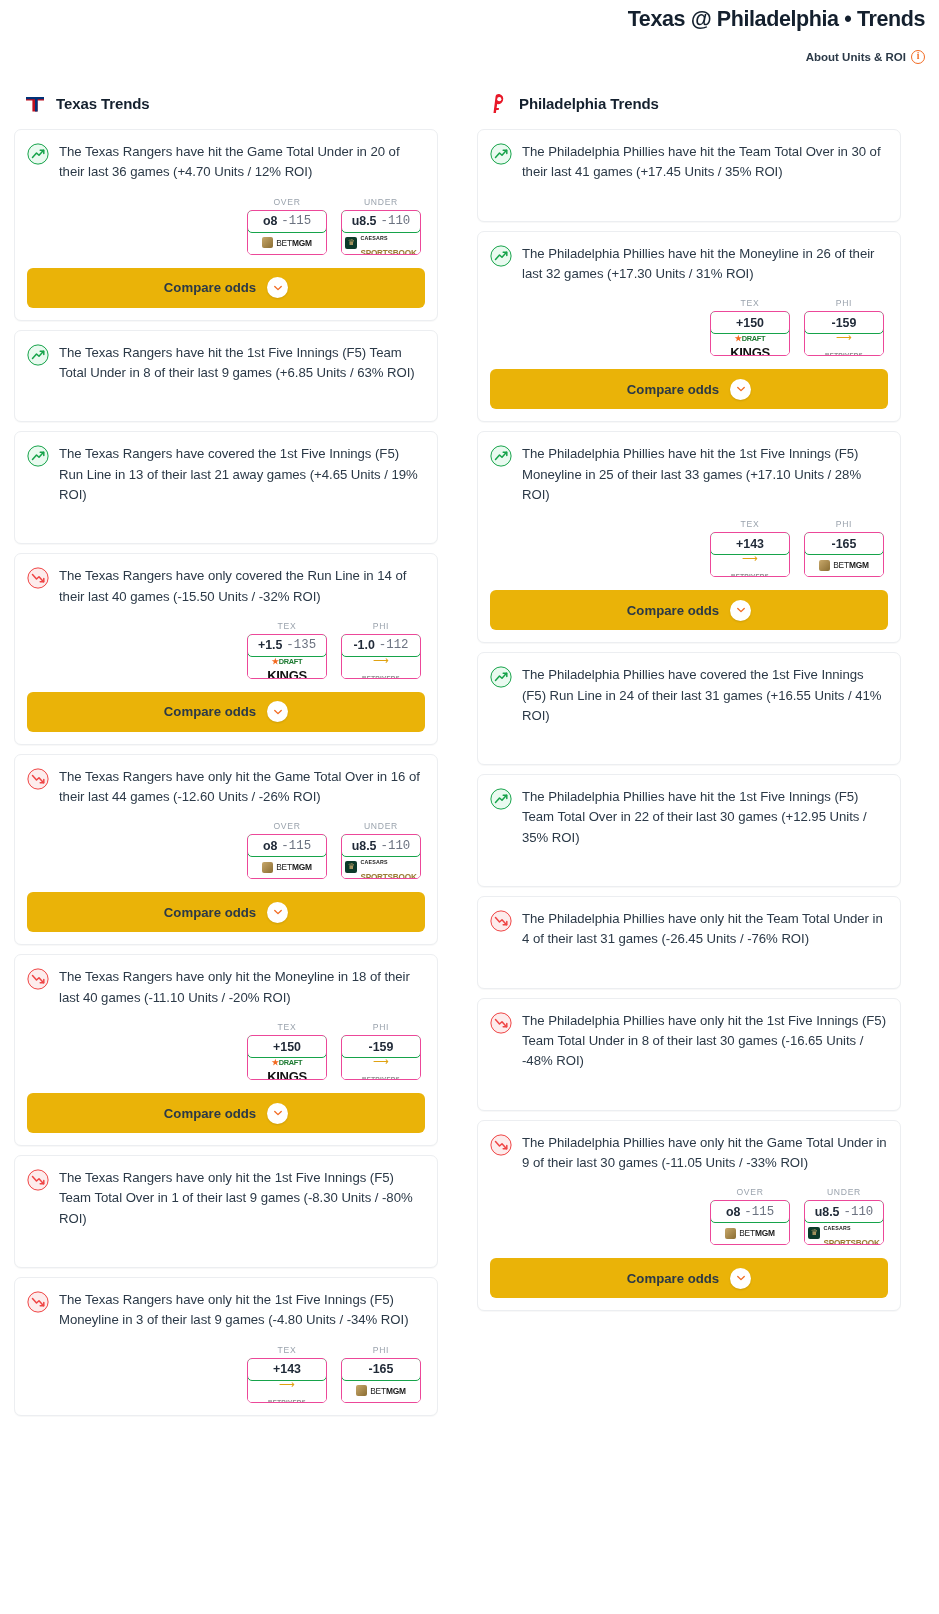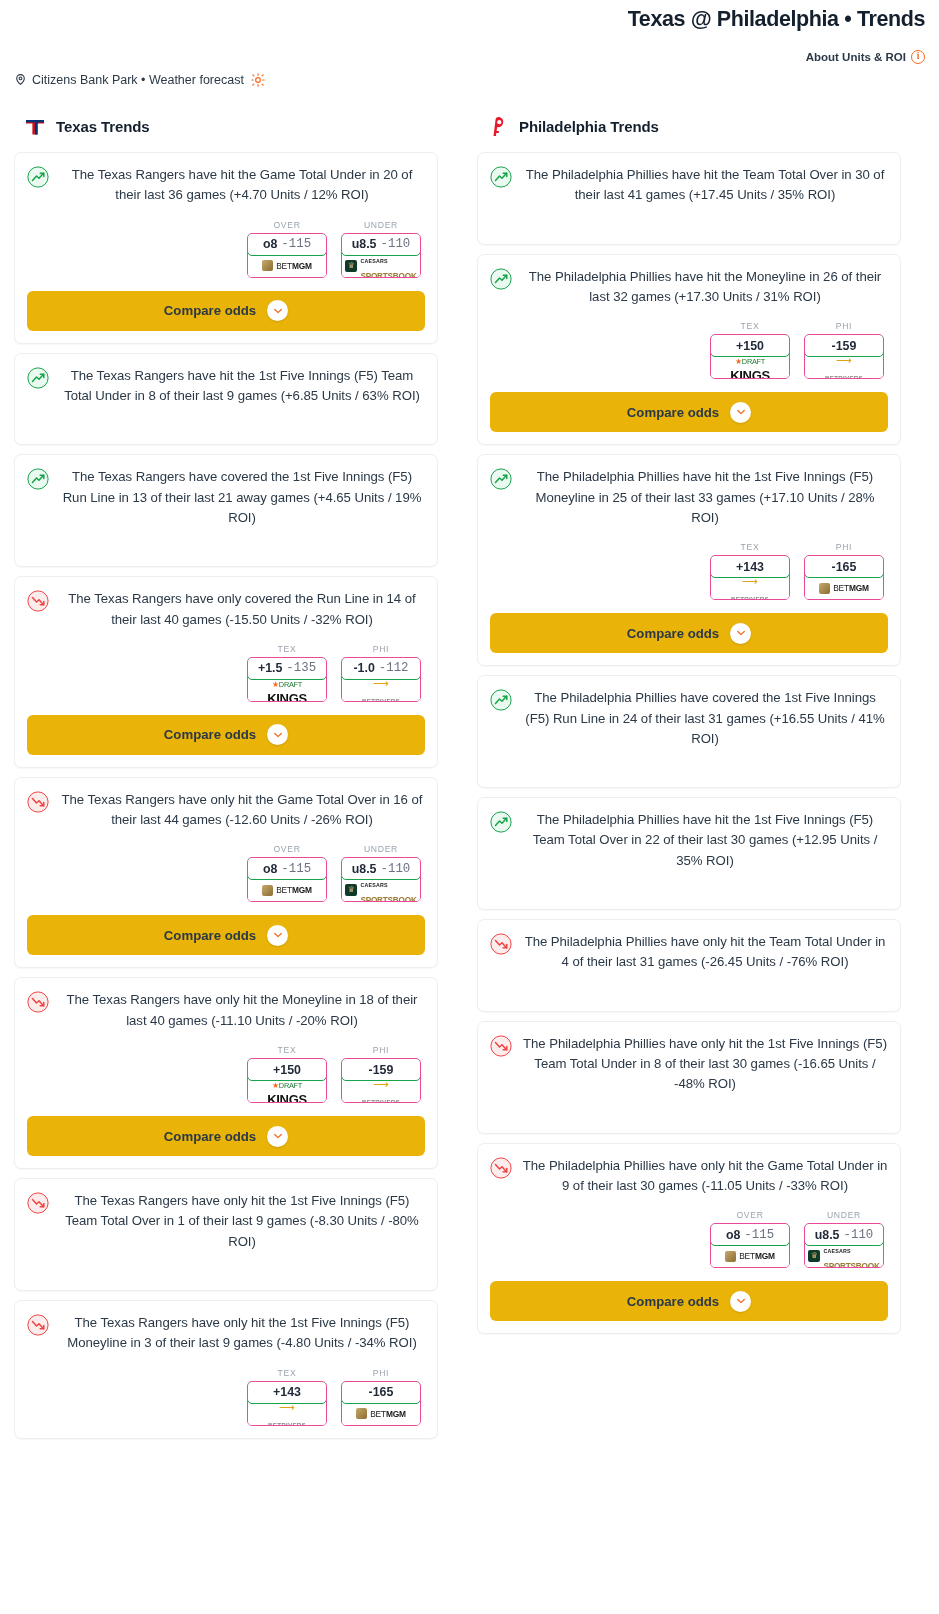--- a/index.html
+++ b/index.html
@@ -84,21 +84,21 @@
 
   
   .trend-card {
     background: #ffffff;
     border: 1px solid #eceef1;
     border-radius: 7px;
     margin-bottom: 9px;
     padding: 12px 12px 12px 12px;
     box-shadow: 0 1px 1px rgba(17,24,39,0.03);
   }
-  .trend-top { display: flex; gap: 10px; align-items: flex-start; text-align: center; }
+  .trend-top { display: flex; gap: 10px; align-items: flex-start; }
   .trend-icon { width: 22px; height: 22px; flex: 0 0 22px; margin-top: 1px; }
   .trend-text {
     font-size: 13.2px;
     line-height: 1.54;
     color: #2b3947;
     letter-spacing: -0.05px;
   }
   .card-body-pad { min-height: 26px; }
 
   
@@ -158,21 +158,21 @@
   .book-betmgm .txt b { font-weight: 700; }
   .book-caesars .mark {
     width: 12px; height: 12px; border-radius: 2px; background: #0d3a2a;
     display: flex; align-items: center; justify-content: center;
     color: #c8a86b; font-size: 8px; line-height: 1;
   }
   .book-caesars .stack { line-height: 1; text-align: left; }
   .book-caesars .l1 { font-size: 5.3px; letter-spacing: 0.2px; color: #1a1a1a; font-weight: 700; }
   .book-caesars .l2 { font-size: 8.2px; letter-spacing: -0.2px; color: #9a7a33; font-weight: 700; }
   .book-dk .stack { line-height: 1; text-align: center; }
-  .book-dk .l1 { font-size: 7.4px; font-weight: 400; color: #1d7a32; letter-spacing: -0.3px; }
+  .book-dk .l1 { font-size: 7.4px; font-weight: 700; color: #1d7a32; letter-spacing: -0.3px; }
   .book-dk .l2 { font-size: 13px; font-weight: 700; color: #111; letter-spacing: -0.3px; margin-top: -1px;}
   .book-dk .crown { color: #f26a21; font-size: 8px; }
   .book-rivers .stack { line-height: 1; text-align: center; }
   .book-rivers .swoosh { font-size: 11px; color: #e0a213; line-height: 0.7; }
   .book-rivers .l2 { font-size: 6.2px; font-weight: 700; color: #8a8a8a; letter-spacing: 0.3px; }
 
   
   .compare-odds {
     margin-top: 13px;
     background: #eab308;
@@ -196,35 +196,20 @@
 <body>
 
 <div class="page-header">
   <div class="title-row">
     <div class="page-title">Texas @ Philadelphia • Trends</div>
     <div class="about-link">
       <span>About Units &amp; ROI</span>
       <span class="info-badge">i</span>
     </div>
   </div>
-  <div class="venue-row">
-    <span class="pin-icon">
-      <svg viewBox="0 0 24 24" width="13" height="13" fill="none" stroke="#2b3947" stroke-width="2">
-        <path d="M12 21s7-6.1 7-11a7 7 0 10-14 0c0 4.9 7 11 7 11z"></path>
-          <circle cx="12" cy="10" r="2.6"></circle>
-      </svg>
-    </span>
-    <span>Citizens Bank Park • Weather forecast</span>
-    <span class="sun-icon">
-      <svg viewBox="0 0 24 24" width="14" height="14" fill="none" stroke="#f26a21" stroke-width="2" stroke-linecap="round">
-        <circle cx="12" cy="12" r="4"></circle>
-        <path d="M12 1.5v2.5M12 20v2.5M3.2 3.2l1.8 1.8M19 19l1.8 1.8M1.5 12H4M20 12h2.5M3.2 20.8L5 19M19 5l1.8-1.8"></path>
-      </svg>
-    </span>
-  </div>
 </div>
 
 <div class="columns" id="columns">
     <div class="column">
       <div class="col-header">
         <span class="team-logo"><svg viewBox="0 0 24 24" width="24" height="24">
             <path d="M3 5 L21 5 L21 8.6 L14.6 8.6 L14.6 19.5 L9.4 19.5 L9.4 8.6 L3 8.6 Z" fill="#c0111f"></path>
             <path d="M3 5 L21 5 L21 7.2 L14.6 7.2 L14.6 19.5 L12 19.5 L12 7.2 L3 7.2 Z" fill="#003278"></path>
           </svg></span>
         <span class="col-title">Texas Trends</span>

